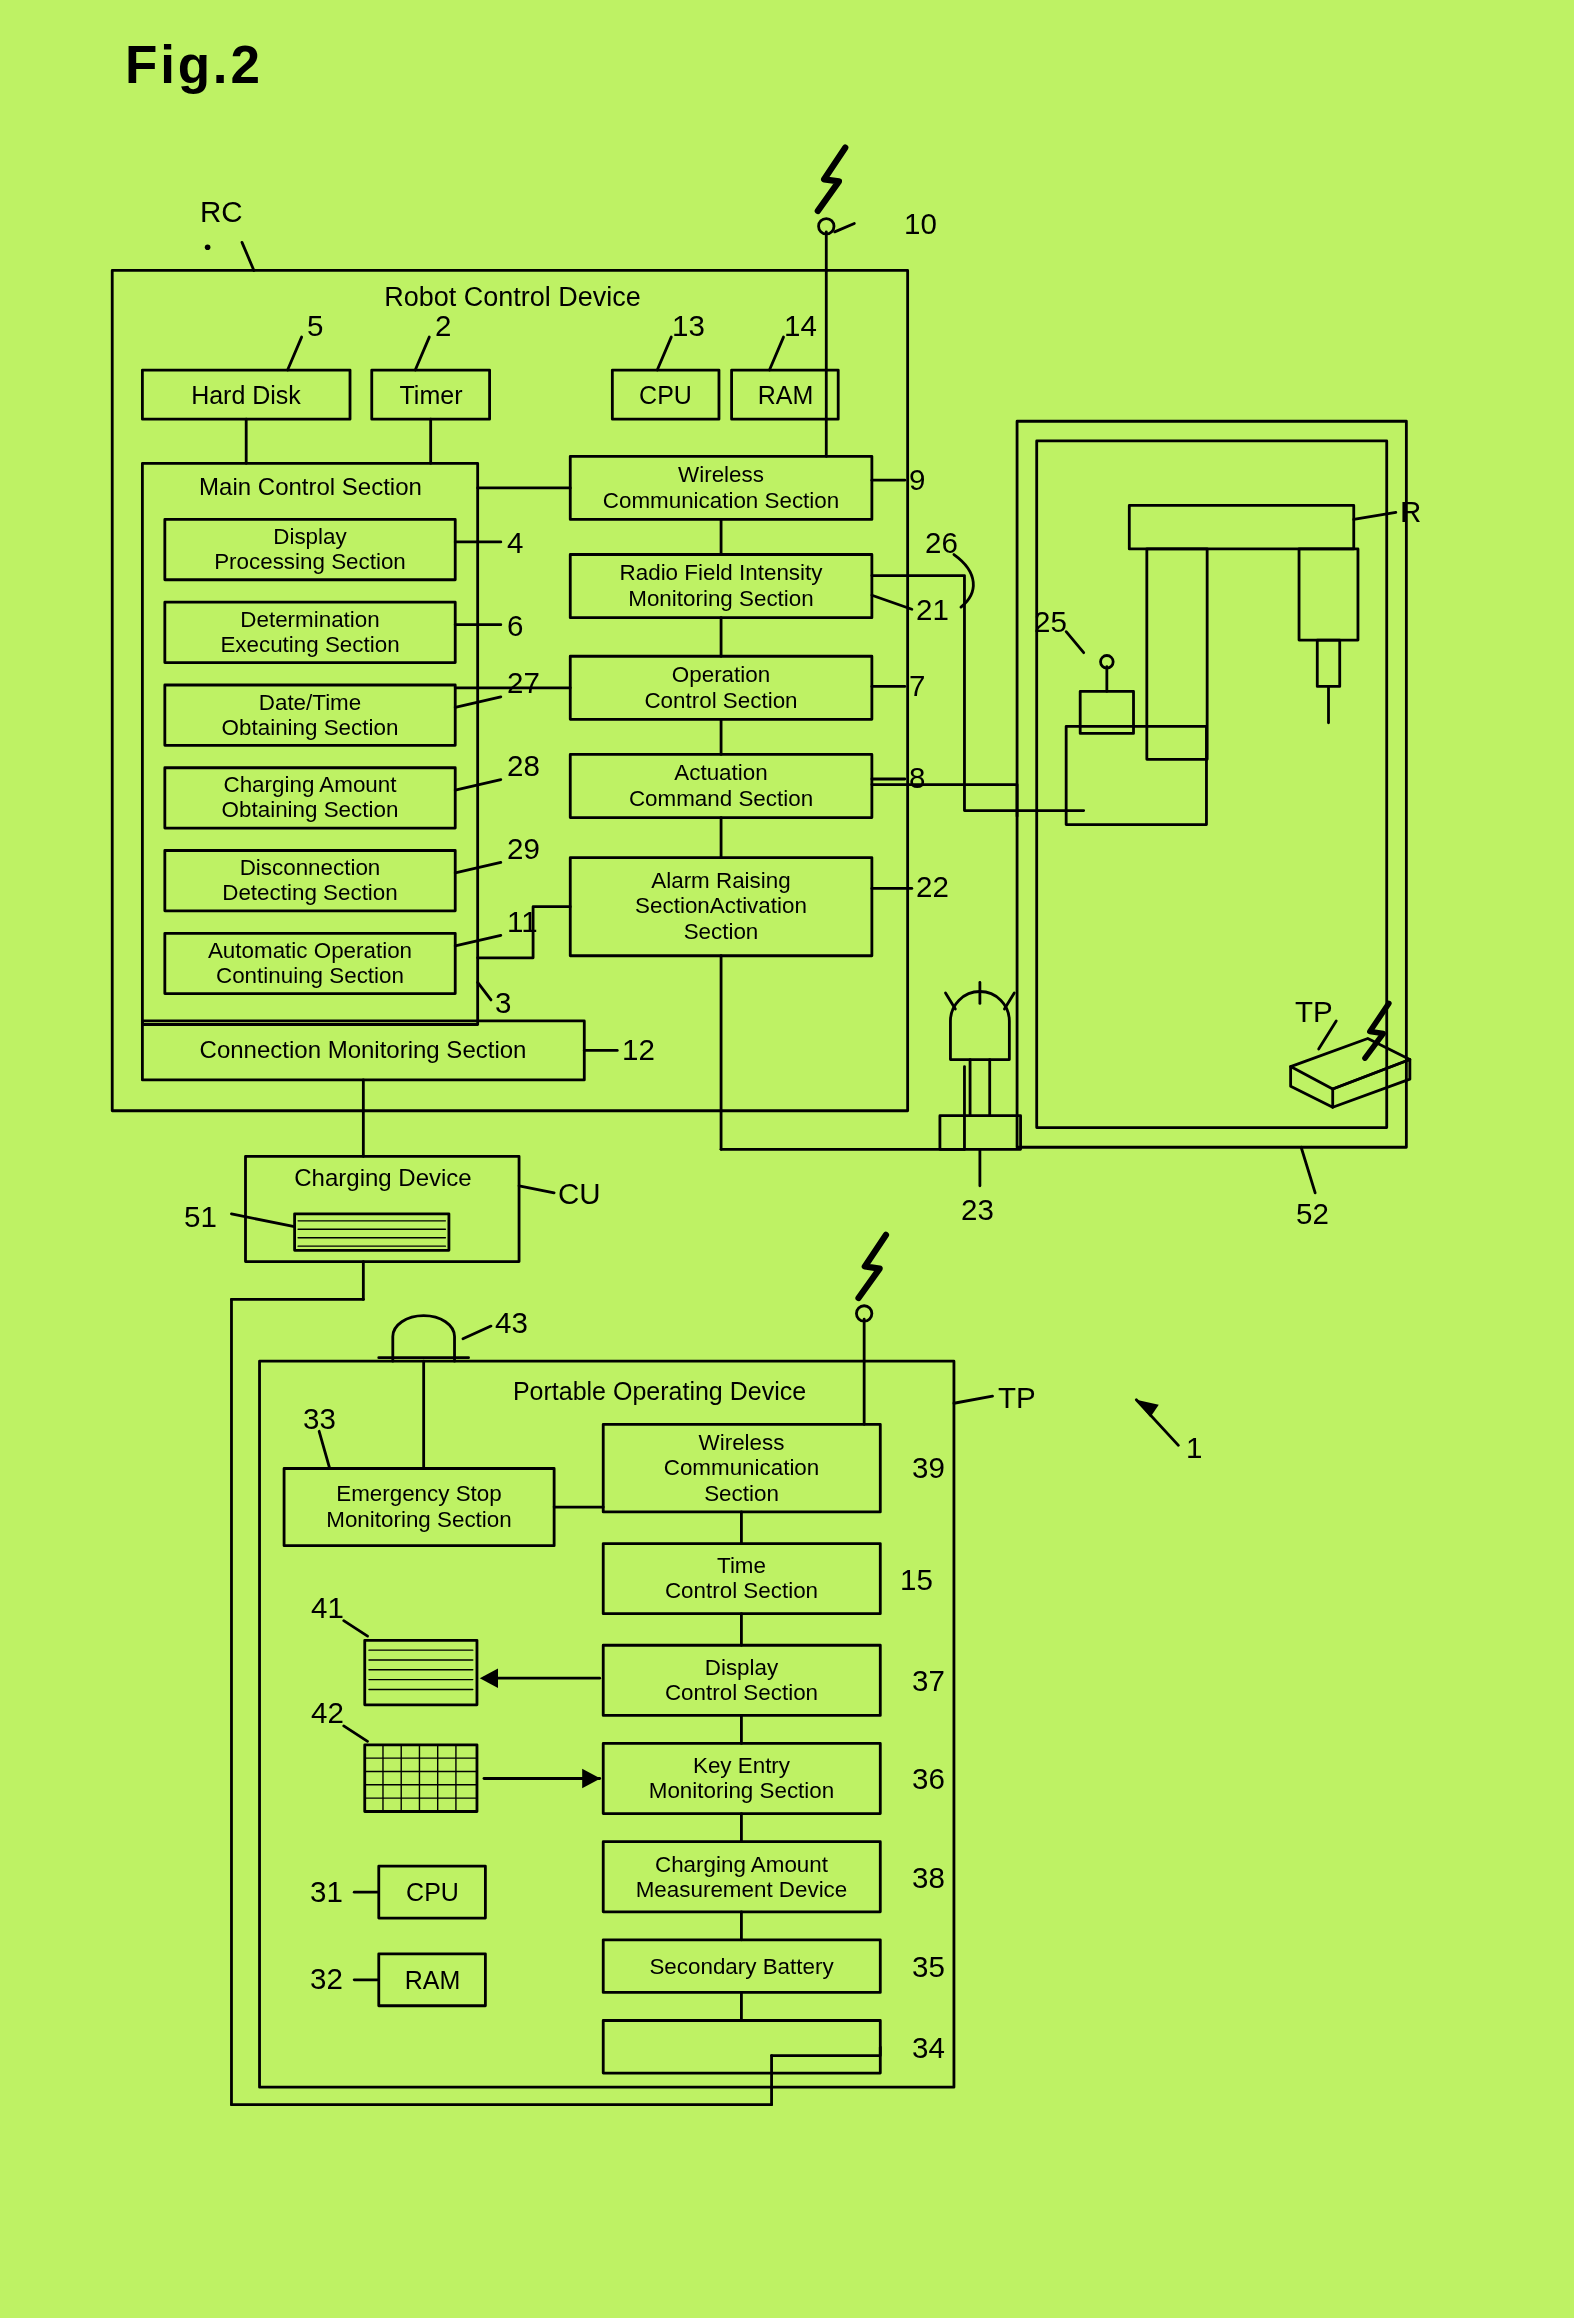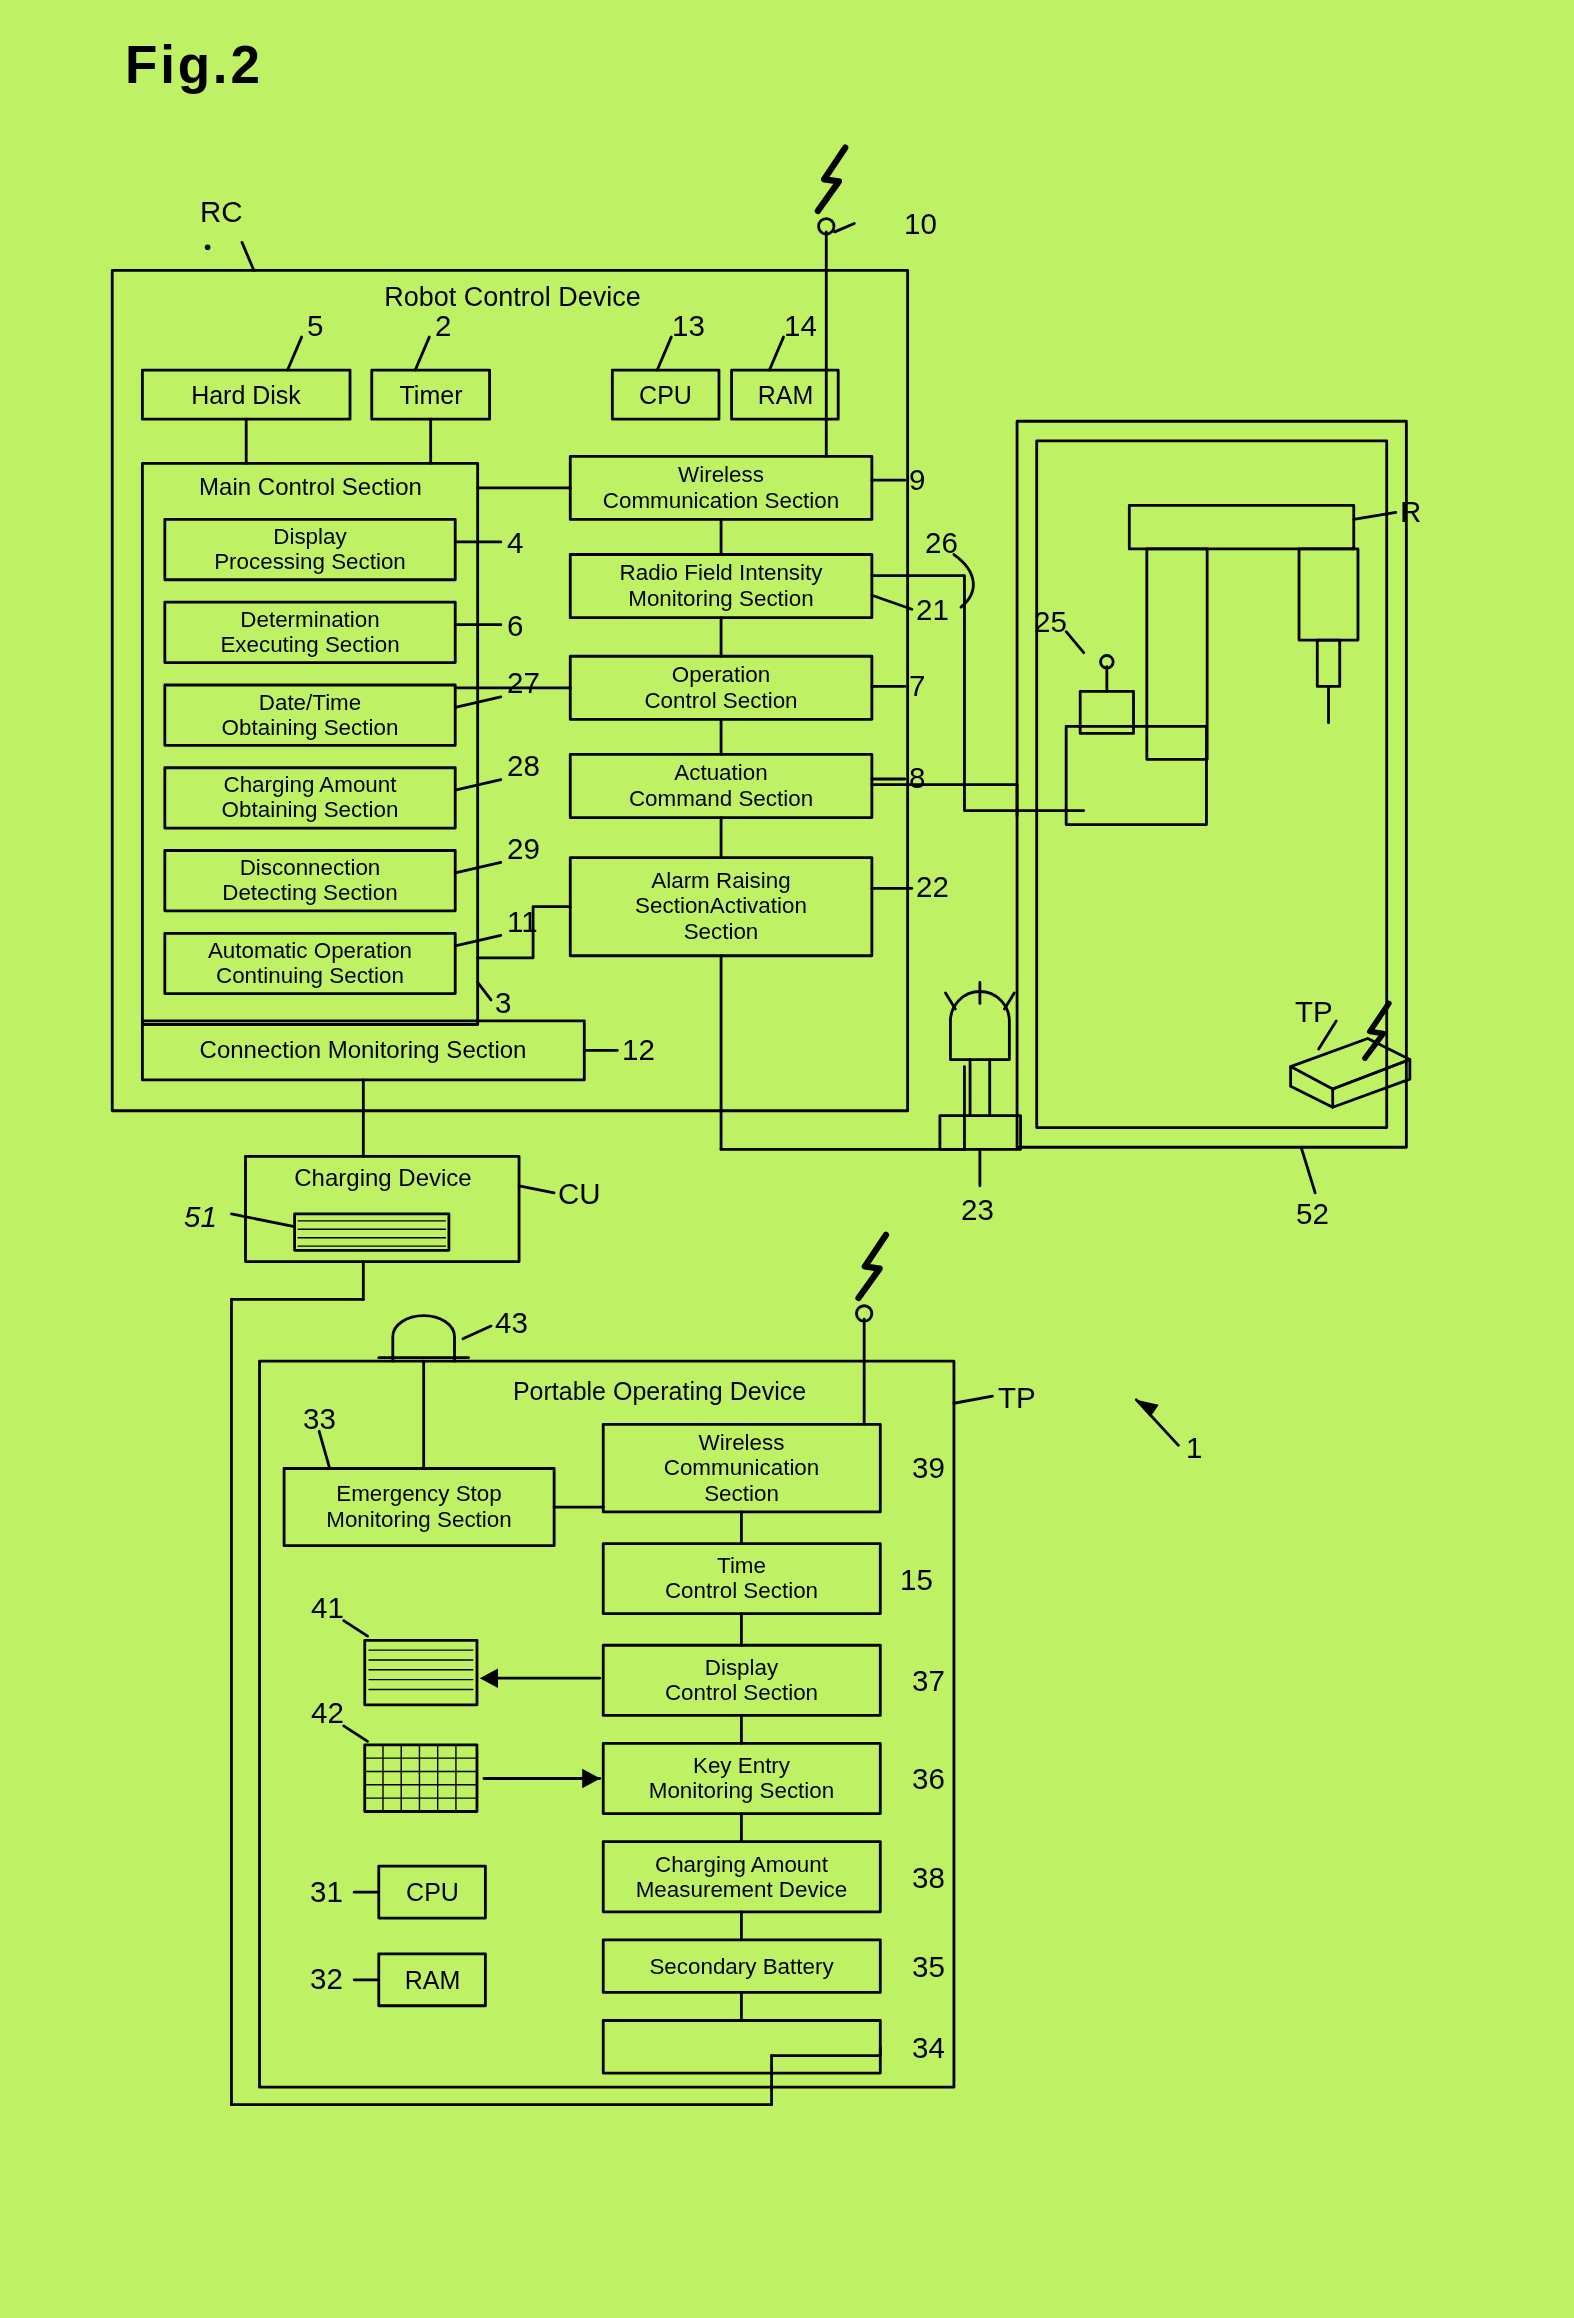--- a/index.html
+++ b/index.html
@@ -324,21 +324,21 @@
   <div class="reflabel t42" style="left:909px; top:669px;">7</div>
   <div class="reflabel t42" style="left:909px; top:761px;">8</div>
   <div class="reflabel t42" style="left:916px; top:870px;">22</div>
   <div class="reflabel t42" style="left:925px; top:526px;">26</div>
 
   <div class="boxlabel t34" style="left:142px; top:1021px; width:442px; height:59px;">Connection Monitoring Section</div>
   <div class="reflabel t42" style="left:622px; top:1033px;">12</div>
 
   <div class="boxlabel t34" style="left:246px; top:1161px; width:274px; height:35px;">Charging Device</div>
   <div class="reflabel t42" style="left:558px; top:1177px;">CU</div>
-  <div class="reflabel t42" style="left:184px; top:1200px;font-style:italic;">51</div>
+  <div class="reflabel t42" style="left:184px; top:1200px;">51</div>
 
   <div class="boxlabel t36" style="left:435px; top:1375px; width:449px; height:32px;">Portable Operating Device</div>
   <div class="reflabel t42" style="left:998px; top:1381px;">TP</div>
   <div class="reflabel t42" style="left:495px; top:1306px;">43</div>
   <div class="reflabel t42" style="left:303px; top:1402px;">33</div>
 
   <div class="boxlabel t32" style="left:284px; top:1468px; width:270px; height:77px;">Emergency Stop
 Monitoring Section</div>
 
   <div class="boxlabel t32" style="left:603px; top:1424px; width:277px; height:88px;">Wireless

